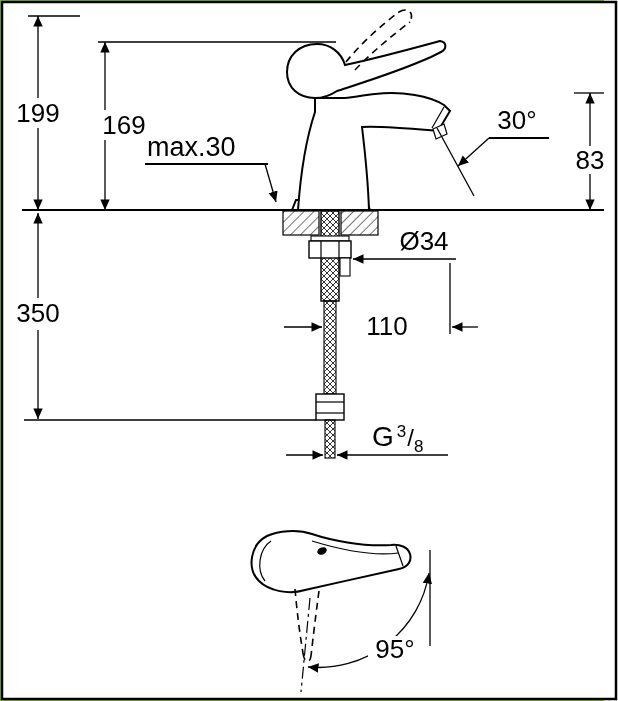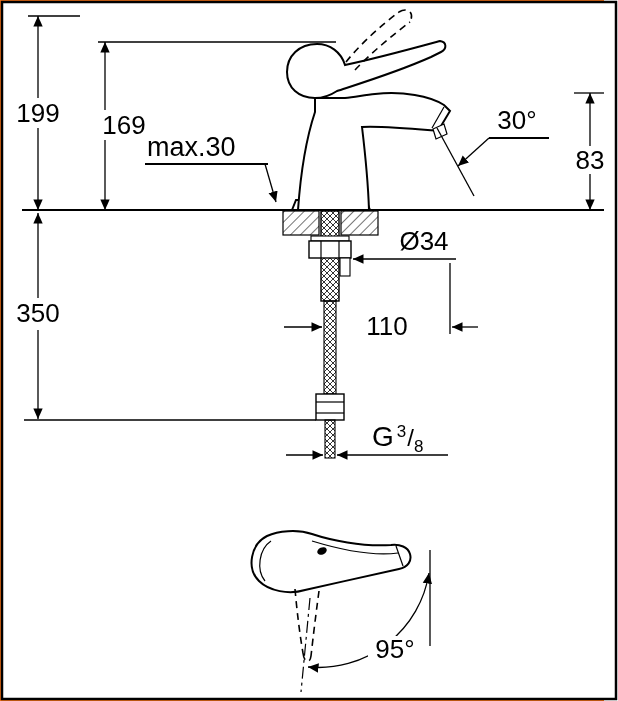--- a/index.html
+++ b/index.html
@@ -1,16 +1,16 @@
 <!DOCTYPE html>
 <html><head>
 <meta charset="utf-8">
 <style>
   html,body{margin:0;padding:0;background:#fff;}
-  .canvas{width:604px;height:701px;position:relative;background:#f97316;}
+  .canvas{width:604px;height:701px;position:relative;background:#84cc16;}
   svg{display:block;}
   text{font-family:"Liberation Sans","DejaVu Sans",sans-serif;fill:#000;}
   .dimtxt{font-size:26px;}
   .dimtxt-big{font-size:27px;}
   .thin{stroke:#000;stroke-width:1.3;fill:none;}
   .med{stroke:#000;stroke-width:1.8;fill:none;}
   .outline{stroke:#000;stroke-width:2;fill:#fff;}
   .detail{stroke:#000;stroke-width:1.2;fill:none;}
   .dashed{stroke:#000;stroke-width:1.6;fill:none;stroke-dasharray:7 5;}
   .dashdot{stroke:#000;stroke-width:1.2;fill:none;stroke-dasharray:12 4 3 4;}

